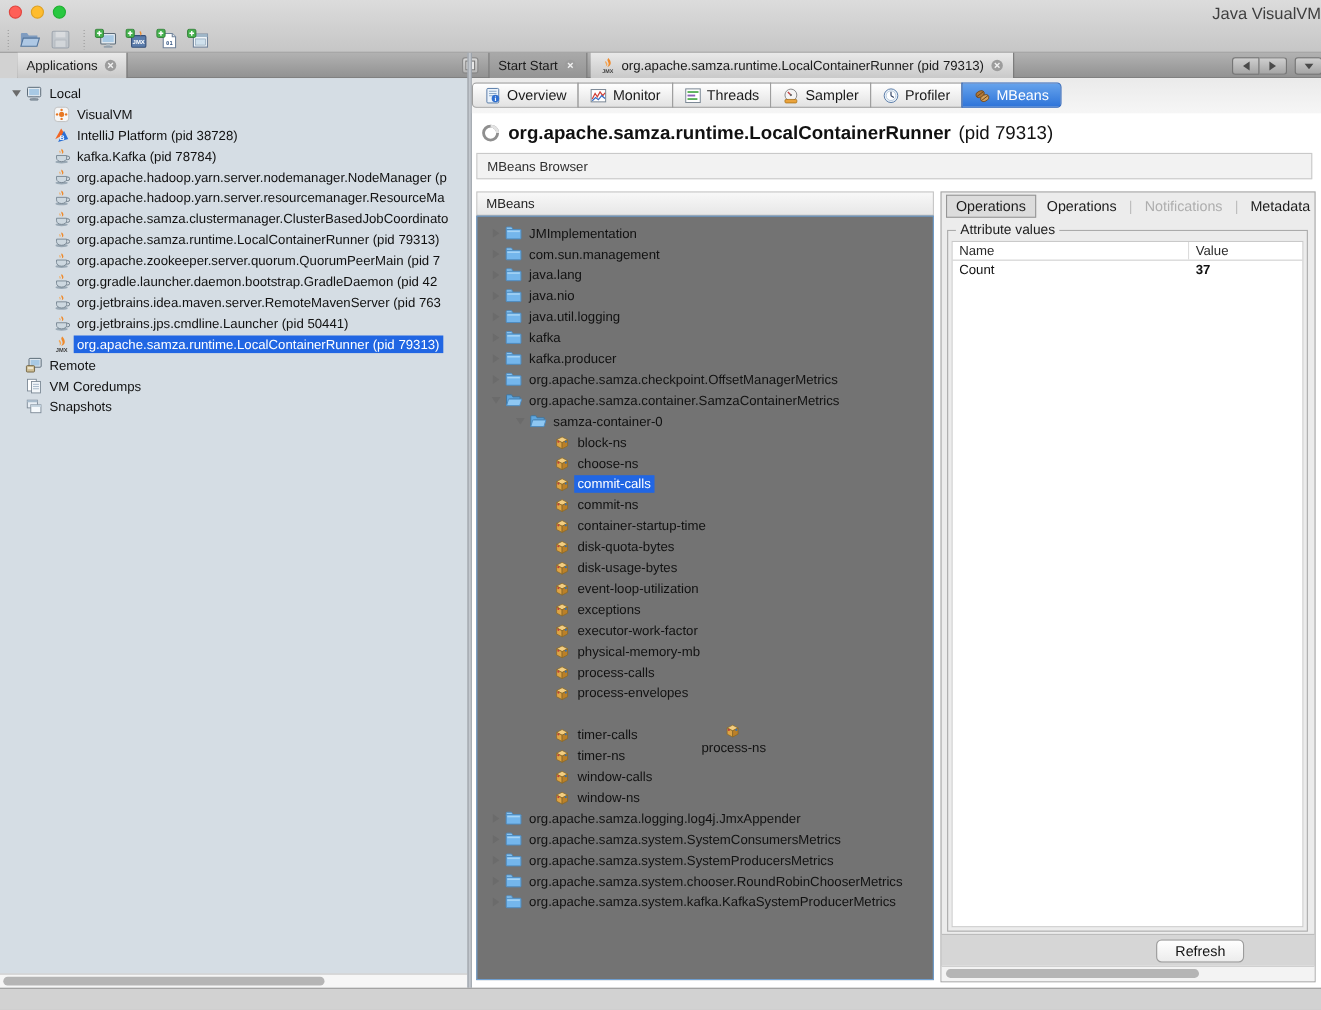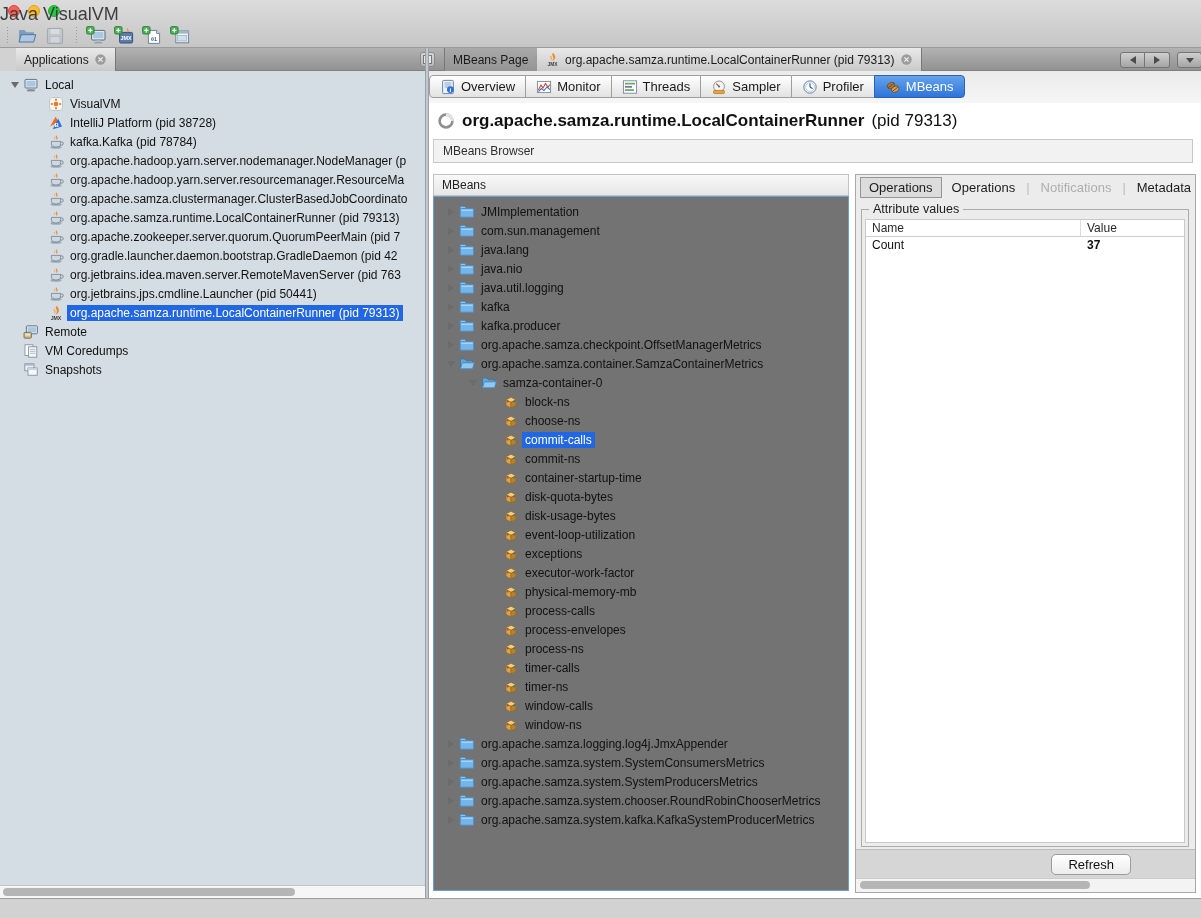--- a/index.html
+++ b/index.html
@@ -9,22 +9,22 @@
 
   
   .header { position:absolute; left:0; top:0; width:100%; height:48px;
             background:linear-gradient(#dcdcdc,#c6c6c6); border-bottom:1px solid #9a9a9a; }
   .titlebar { position:absolute; left:0; top:0; width:100%; height:24px; }
   .traffic { position:absolute; left:8px; top:5px; display:flex; gap:8px; }
   .light { width:12px; height:12px; border-radius:50%; }
   .light.red { background:#ff5f57; border:1px solid #e0443e; }
   .light.yellow { background:#febc2e; border:1px solid #dea123; }
   .light.green { background:#28c840; border:1px solid #1faf31; }
-  .wintitle { position:absolute; left:0; right:0; top:4px; text-align:left;
-              font-size:18px; color:#3e3e3e; }
+  .wintitle { position:absolute; left:0; right:0; top:4px; text-align:right;
+              font-size:15px; color:#3e3e3e; }
   .toolbar { position:absolute; left:0; top:24px; height:24px; display:flex; align-items:center; }
   .tsep { width:3px; height:18px; margin:0 4px 0 6px;
           background:repeating-linear-gradient(#9a9a9a 0 1px, transparent 1px 3px);
           background-size:1px 100%; background-repeat:no-repeat; background-position:center; }
   .toolbtn { width:28px; height:22px; display:flex; align-items:center; justify-content:center;
              border-radius:3px; }
   .toolbtn.disabled { opacity:.45; }
   .ticon { display:inline-block; width:16px; height:16px; flex:none; }
   .ticon svg { width:100%; height:100%; display:block; }
   .toolbtn .ticon { width:20px; height:20px; }
@@ -221,21 +221,21 @@
       <span class="ticon close">
           <svg viewBox="0 0 14 14">
             <circle cx="7" cy="7" r="5.6" fill="#9c9c9c"></circle>
             <path d="M4.7 4.7 L9.3 9.3 M9.3 4.7 L4.7 9.3" stroke="#efefef" stroke-width="1.4"></path>
           </svg>
         </span>
     </div>
     <div class="floatbtn" style="left:404px;"></div>
 
     <div class="doc-tab inactive" style="left:428px; border-left:1px solid #787878;">
-      <span>MBeans Page</span>
+      <span>Start Start</span>
       <span class="ticon close">
           <svg viewBox="0 0 14 14">
             <circle cx="7" cy="7" r="5.6" fill="#9c9c9c"></circle>
             <path d="M4.7 4.7 L9.3 9.3 M9.3 4.7 L4.7 9.3" stroke="#efefef" stroke-width="1.4"></path>
           </svg>
         </span>
     </div>
     <div class="doc-tab active" style="left:521px;">
       <span class="ticon" style="width:15px;height:15px;">
           <svg viewBox="0 0 16 16">
@@ -847,21 +847,21 @@
               <svg viewBox="0 0 16 16">
                 <path d="M3 5.8 L8 3.2 L13 5.8 L8 8.4 Z" fill="#f2cd80" stroke="#8a6a28" stroke-width=".7"></path>
                 <path d="M3 5.8 V11.4 L8 14 V8.4 Z" fill="#dda446" stroke="#8a6a28" stroke-width=".7"></path>
                 <path d="M13 5.8 V11.4 L8 14 V8.4 Z" fill="#bb8028" stroke="#8a6a28" stroke-width=".7"></path>
                 <circle cx="4.6" cy="7.6" r="1" fill="#c04038"></circle>
                 <circle cx="11.4" cy="7.6" r="1" fill="#3a6fa8"></circle>
               </svg>
             </span>
             <span class="tlabel">process-envelopes</span>
           </div>
-          <div class="trow" style="padding-left: 52px;">
+          <div class="trow" style="padding-left: 52px; flex-direction: column;">
             <span class="exp"></span>
             <span class="ticon">
               <svg viewBox="0 0 16 16">
                 <path d="M3 5.8 L8 3.2 L13 5.8 L8 8.4 Z" fill="#f2cd80" stroke="#8a6a28" stroke-width=".7"></path>
                 <path d="M3 5.8 V11.4 L8 14 V8.4 Z" fill="#dda446" stroke="#8a6a28" stroke-width=".7"></path>
                 <path d="M13 5.8 V11.4 L8 14 V8.4 Z" fill="#bb8028" stroke="#8a6a28" stroke-width=".7"></path>
                 <circle cx="4.6" cy="7.6" r="1" fill="#c04038"></circle>
                 <circle cx="11.4" cy="7.6" r="1" fill="#3a6fa8"></circle>
               </svg>
             </span>

